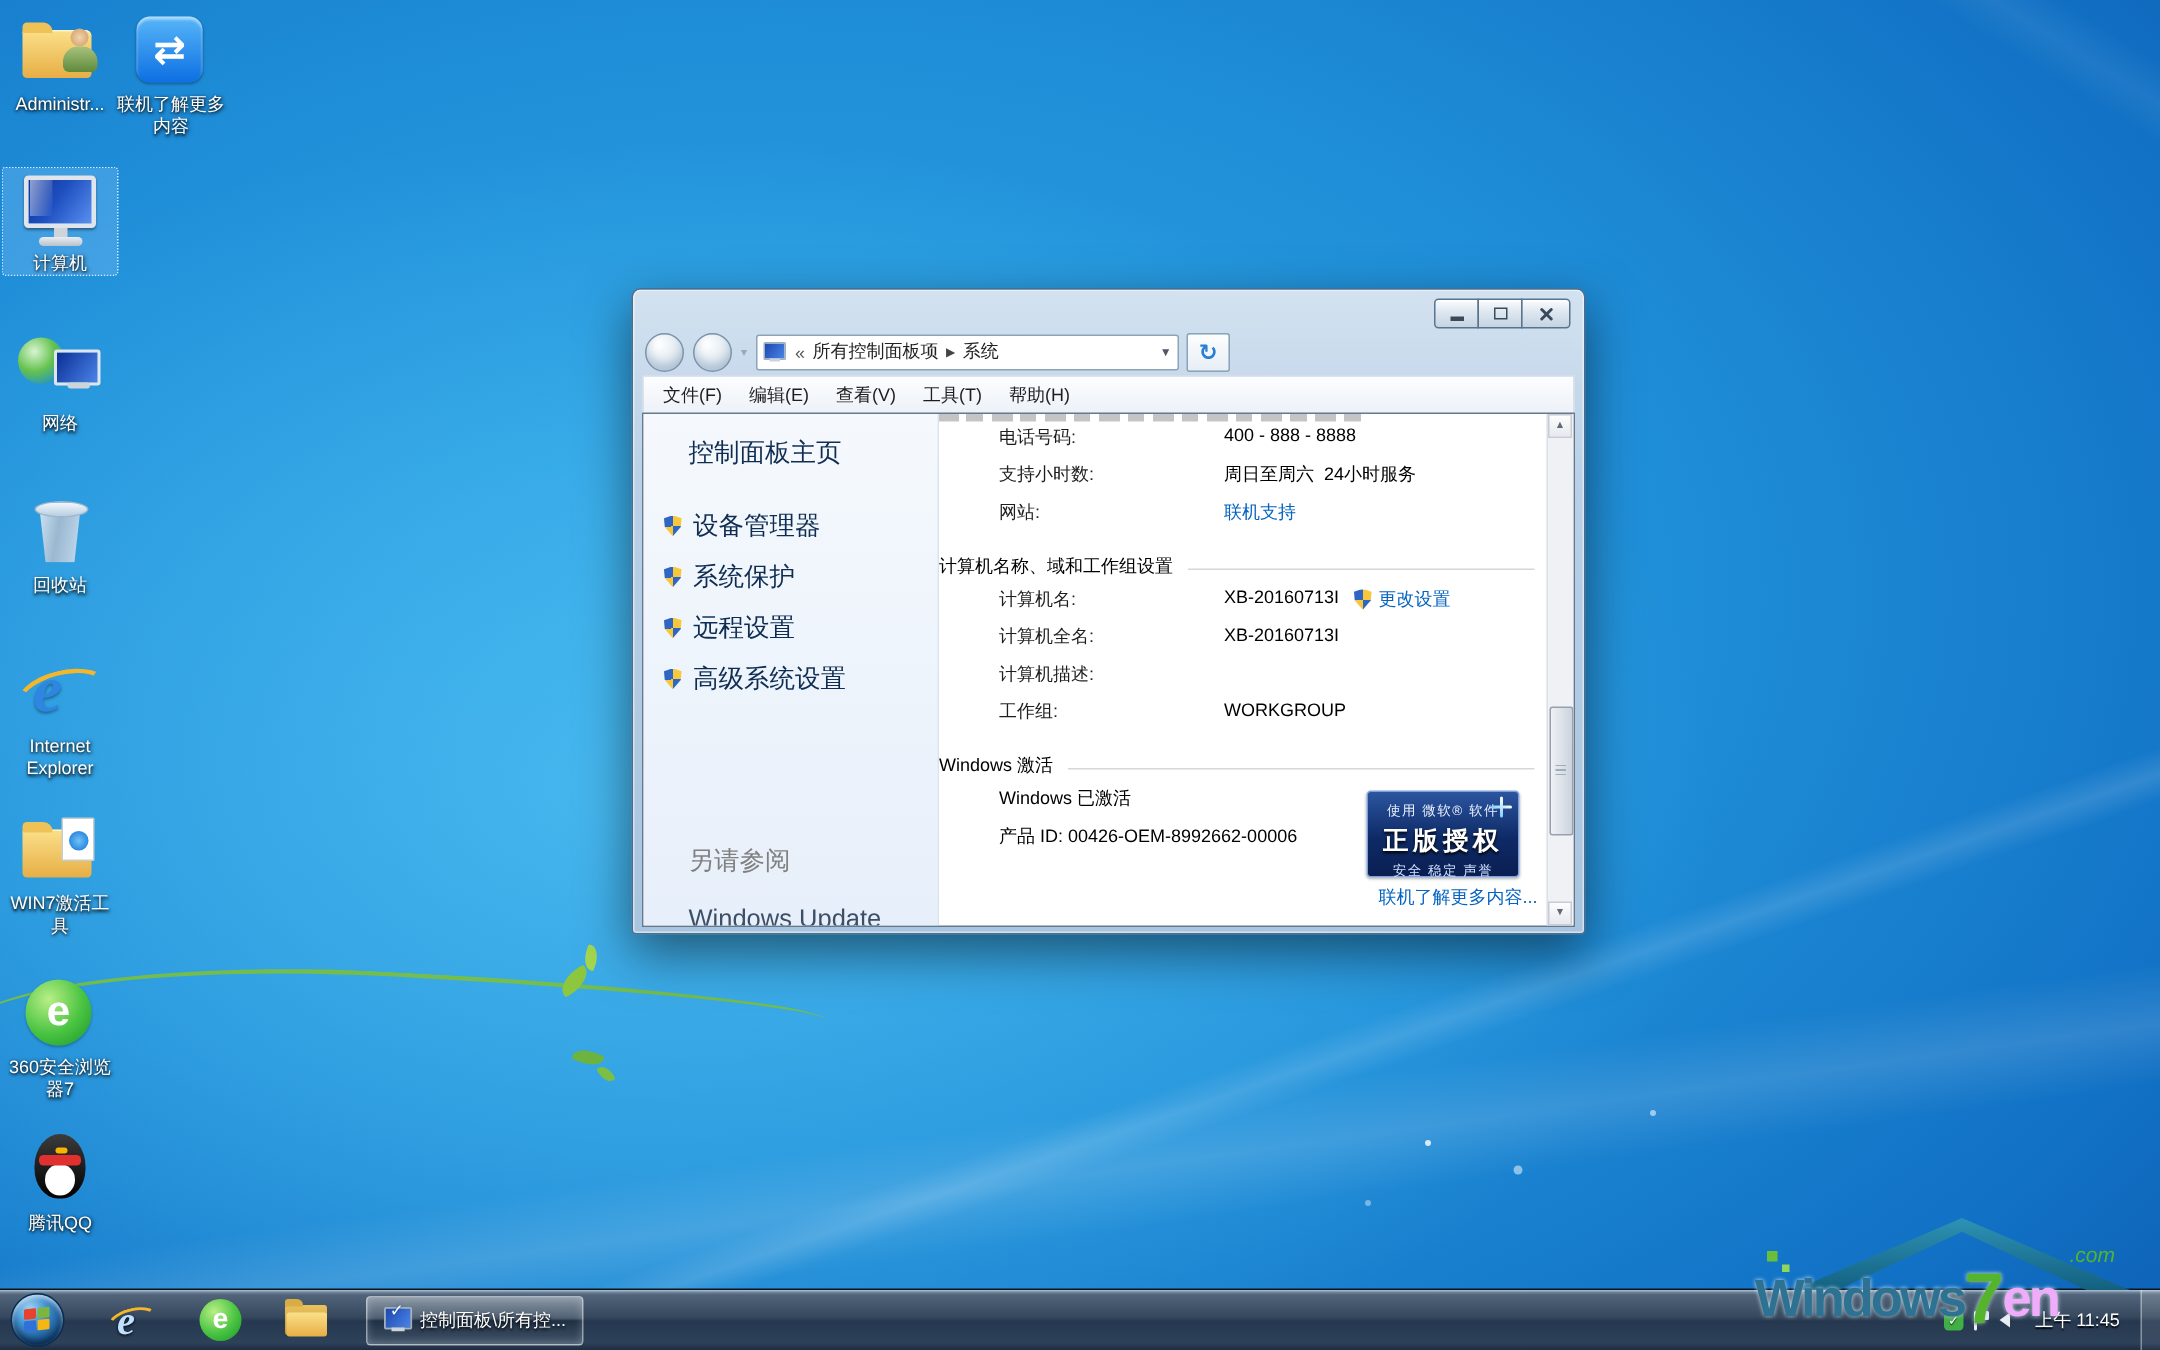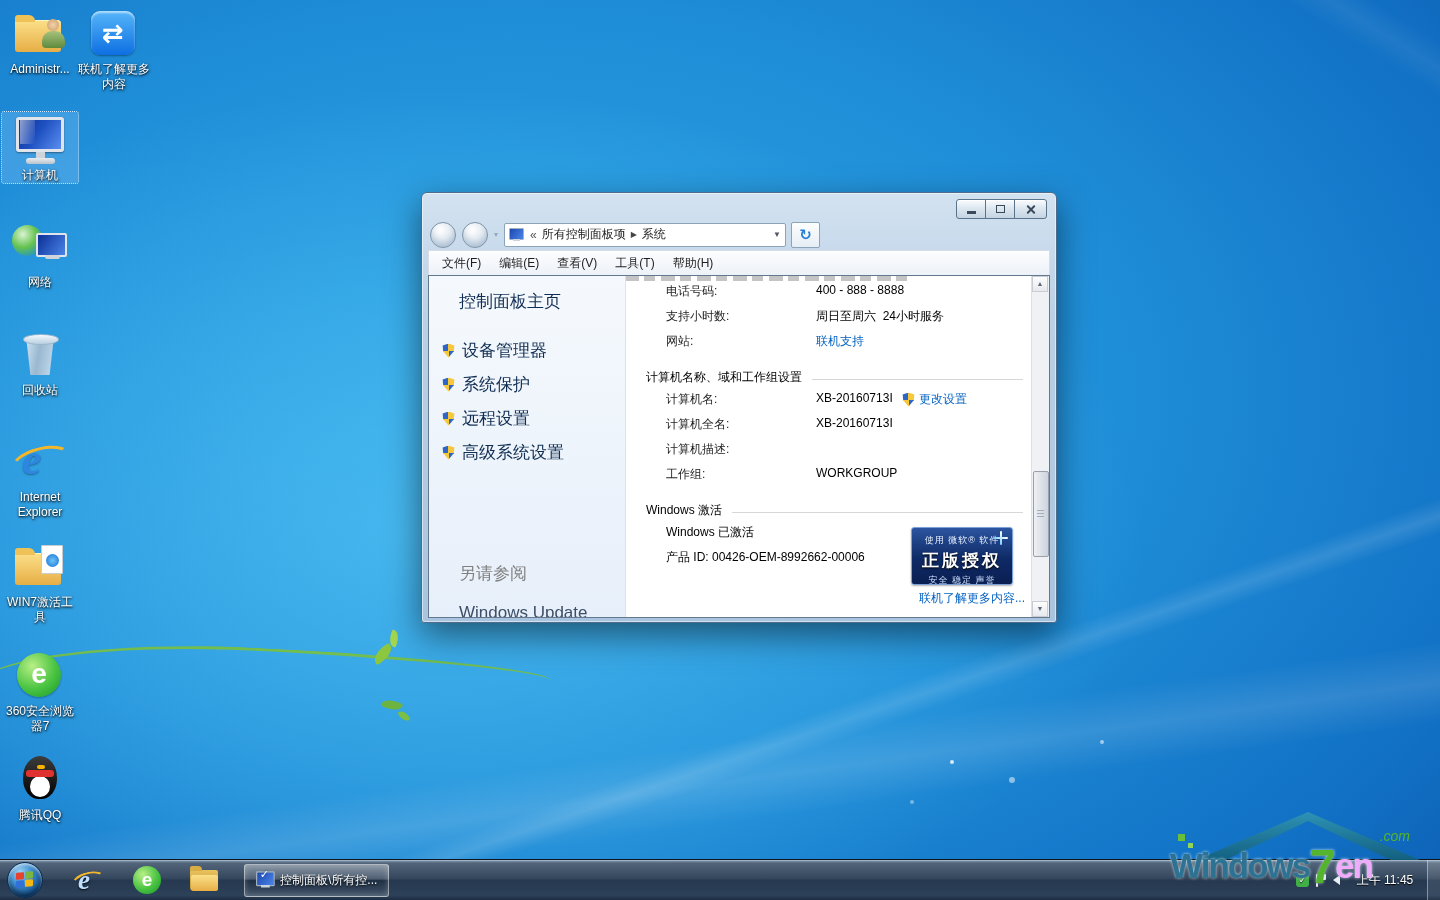--- a/index.html
+++ b/index.html
@@ -130,21 +130,21 @@
   .sb-link{padding:6px 0 7px 30px;color:#3c4f66}
 
   .content{flex:1;position:relative;font-size:12px;color:#000;overflow:hidden}
   .clipstrip{position:absolute;left:-18px;top:0;width:300px;height:5px;opacity:.5;
       background:repeating-linear-gradient(90deg,#8a8a8a 0 11px,transparent 11px 17px,#8a8a8a 17px 31px,transparent 31px 36px)}
   .crows{padding-top:7px}
   .crow{display:flex;align-items:flex-start;height:25px;padding-left:40px}
   .crow .cl{width:150px;color:#1e1e1e;flex:0 0 150px}
   .crow .cv{white-space:pre-wrap;color:#000}
   a.lnk{color:#0563c1;text-decoration:none}
-  .sect{display:flex;align-items:center;padding-left:20px;margin:11px 0 5px;color:#000}
+  .sect{display:flex;align-items:center;margin:11px 0 5px;color:#000}
   .sect .rule{flex:1;height:1px;background:#d7d7d7;margin:3px 8px 0 10px}
   .chg{margin-left:auto;margin-right:64px;display:flex;align-items:center;gap:4px}
   .activation{position:relative}
   .badge{position:absolute;right:18px;top:25px;width:100px;height:56px;border:1px solid #7da0d8;border-radius:3px;
       background:linear-gradient(#2c55a0,#0e2a66 55%,#0a1f52);color:#fff;text-align:center;box-shadow:0 1px 2px rgba(0,0,0,.3)}
   .badge .b1{font-size:9px;margin-top:6px;letter-spacing:1px;color:#e8f1ff}
   .badge .b2{font-size:17px;font-weight:bold;letter-spacing:3px;margin-top:2px;text-shadow:0 1px 2px #000}
   .badge .b3{font-size:9px;margin-top:2px;color:#cfe0ff;letter-spacing:1px}
   .spark{position:absolute;right:4px;top:3px;width:14px;height:14px}
   .spark::before,.spark::after{content:"";position:absolute;left:6px;top:0;width:2px;height:14px;border-radius:1px;

